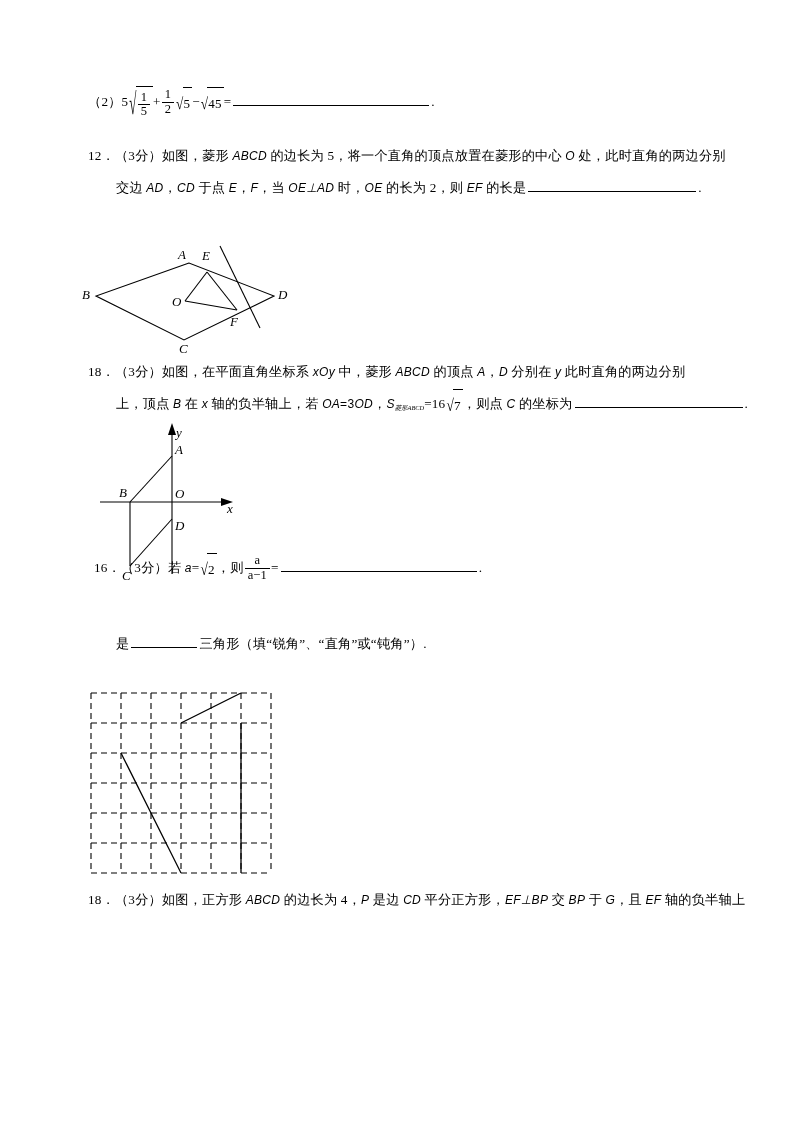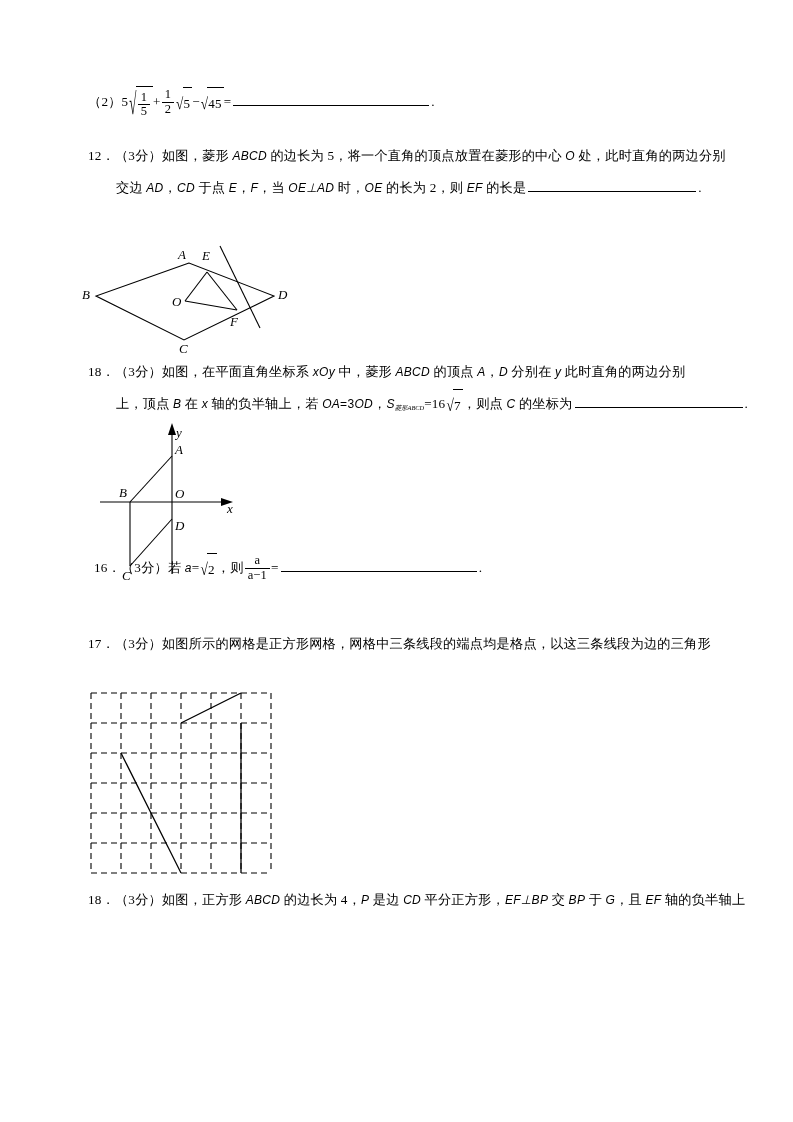--- a/index.html
+++ b/index.html
@@ -167,21 +167,21 @@
       <text class="lbl" x="135" y="99">x</text>
       <text class="lbl" x="84" y="23">y</text>
     </svg>
   </div>
 
   <div class="q" style="top:552px;margin-left:6px;">
     <span class="line"><span>16</span><span>．（3分）</span><span>若 </span><span class="it">a</span><span>=</span><span class="sqrt"><span class="rad">√</span><span class="body">2</span></span><span>，则</span><span class="mfrac"><span class="nu">a</span><span class="de">a−1</span></span><span>=</span><span class="blank blank-long"></span><span>.</span></span>
   </div>
 
   <div class="q" style="top:628px;">
-    <span class="line"><span>17</span><span>．（3分）</span><span>如图所示的网格是正方形网格，网格中三条线段的端点均是格点，以这三条线段为边的三角形</span></span>
+    <span class="line indent"><span>是</span><span class="blank blank-short"></span><span>三角形（填“锐角”、“直角”或“钝角”）.</span></span>
   </div>
 
   <div class="fig" style="left:88px; top:690px;">
     <svg width="186" height="186" viewBox="0 0 186 186">
 
       <g stroke="#000" stroke-width="1.1" stroke-dasharray="6 4" fill="none">
         <line x1="3" y1="3" x2="183" y2="3"></line>
         <line x1="3" y1="33" x2="183" y2="33"></line>
         <line x1="3" y1="63" x2="183" y2="63"></line>
         <line x1="3" y1="93" x2="183" y2="93"></line>

